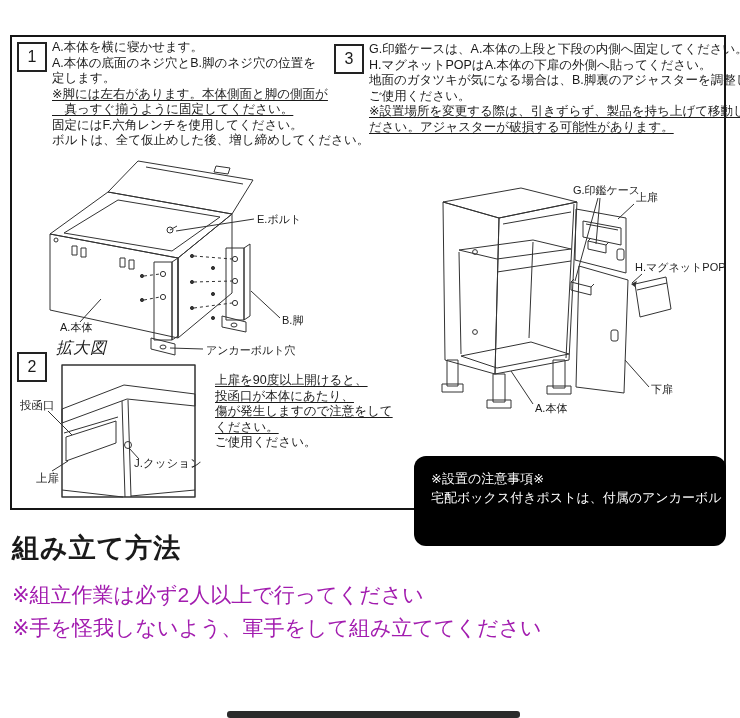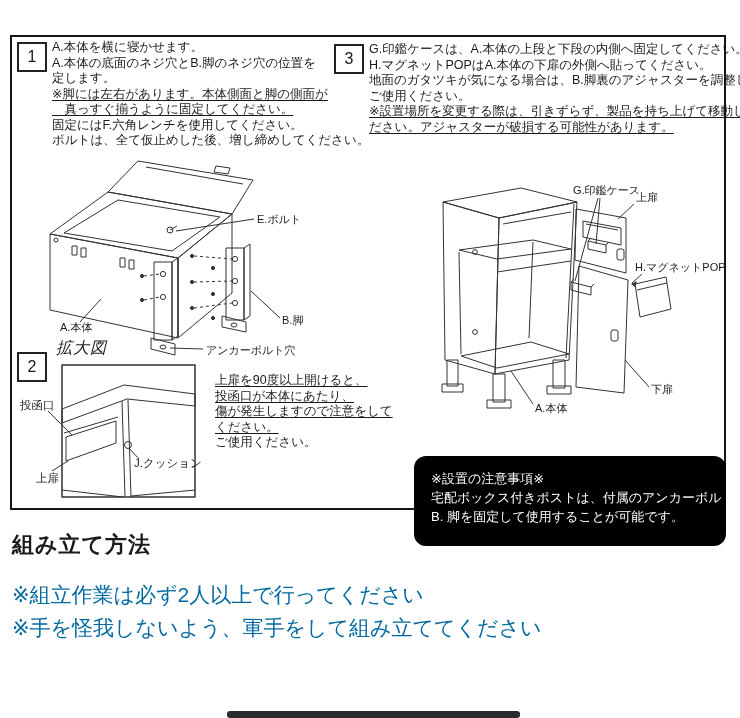--- a/index.html
+++ b/index.html
@@ -10,23 +10,23 @@
           display:flex;align-items:center;justify-content:center;font-size:16px;z-index:3;}
   .tblock{position:absolute;font-size:12.5px;line-height:15.5px;letter-spacing:0;z-index:2;}
   .tblock .tl{white-space:nowrap;}
   .tblock .ul{text-decoration:underline;text-underline-offset:2px;}
   .kakudai-title{position:absolute;left:56px;top:338px;font-size:16px;letter-spacing:1px;z-index:3;font-style:italic;}
   .dsvg{position:absolute;z-index:1;}
   .dsvg text{font-family:"Liberation Sans","DejaVu Sans",sans-serif;fill:#1a1a1a;}
   .notice{position:absolute;left:414px;top:440px;width:312px;height:90px;box-sizing:border-box;
           background:#000;border-radius:12px;color:#fff;padding:13px 4px 0 17px;z-index:3;margin-top:16px;}
   .notice .tl{font-size:13px;line-height:19px;white-space:nowrap;}
-  .footer-heading{position:absolute;left:12px;top:530px;font-size:22px;font-weight:600;letter-spacing:1px;text-align:right;}
+  .footer-heading{position:absolute;left:12px;top:530px;font-size:27px;font-weight:600;letter-spacing:1px;text-align:right;}
   .bullets{position:absolute;left:12px;top:578px;}
-  .bullets .tl{font-size:21px;line-height:33px;color:#0369a1;white-space:nowrap;}
+  .bullets .tl{font-size:21px;line-height:33px;color:#a21caf;white-space:nowrap;}
   .bottom-bar{position:absolute;left:227px;top:711px;width:293px;height:7px;background:#2b2b2b;border-radius:3px;}
 </style>
 </head>
 <body>
 
 <div class="sheet">
 
   <div class="panel"></div>
 
   <div class="numbox" style="left:17px;top:42px;">
@@ -211,21 +211,20 @@
     <text x="178" y="34" font-size="11" stroke="none">G.印鑑ケース</text>
     <text x="241" y="41" font-size="11" stroke="none">上扉</text>
     <text x="240" y="111" font-size="11" stroke="none">H.マグネットPOP</text>
     <text x="256" y="233" font-size="11" stroke="none">下扉</text>
     <text x="140" y="252" font-size="11" stroke="none">A.本体</text>
   </svg>
 
   <div class="notice">
       <div class="tl">※設置の注意事項※</div>
       <div class="tl">宅配ボックス付きポストは、付属のアンカーボルトで</div>
-      <div class="tl">B. 脚を固定して使用することが可能です。</div>
     </div>
 
   <div class="footer-heading">組み立て方法</div>
   <div class="bullets">
       <div class="tl">※組立作業は必ず2人以上で行ってください</div>
       <div class="tl">※手を怪我しないよう、軍手をして組み立ててください</div>
     </div>
 
   <div class="bottom-bar"></div>
 

